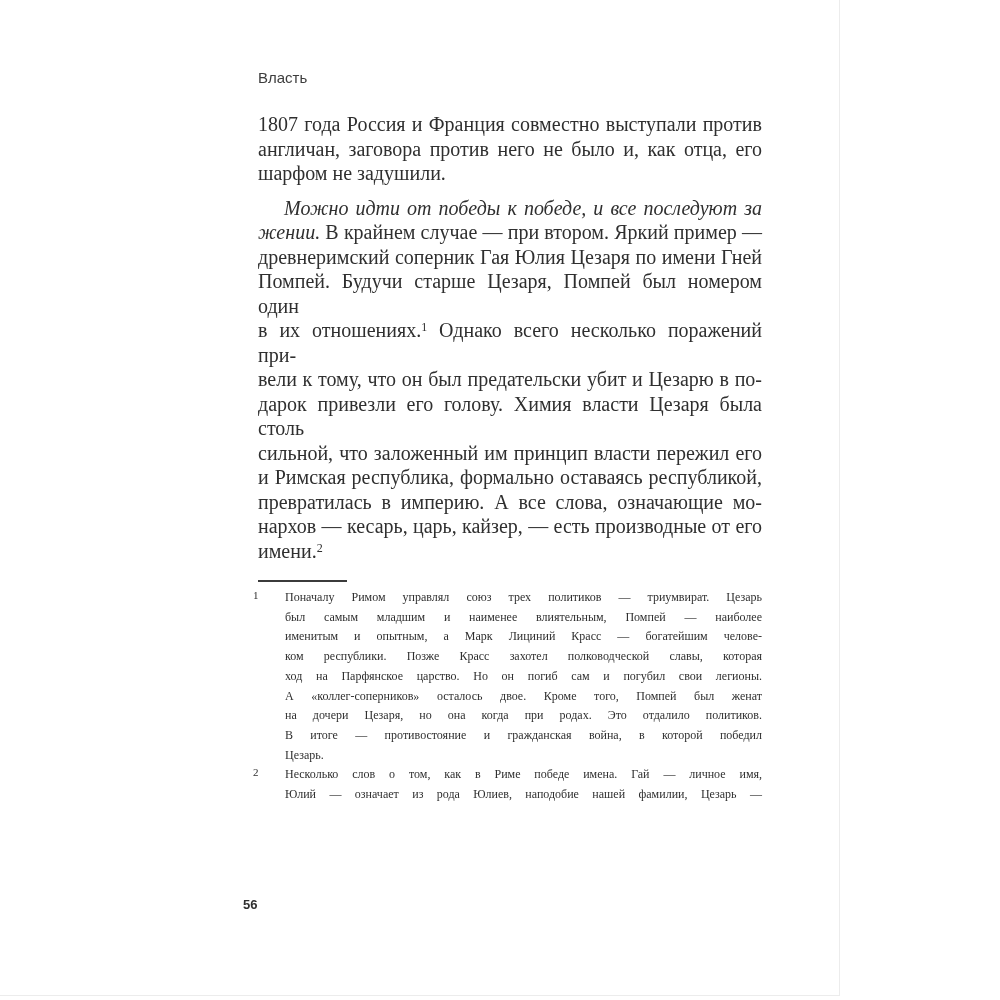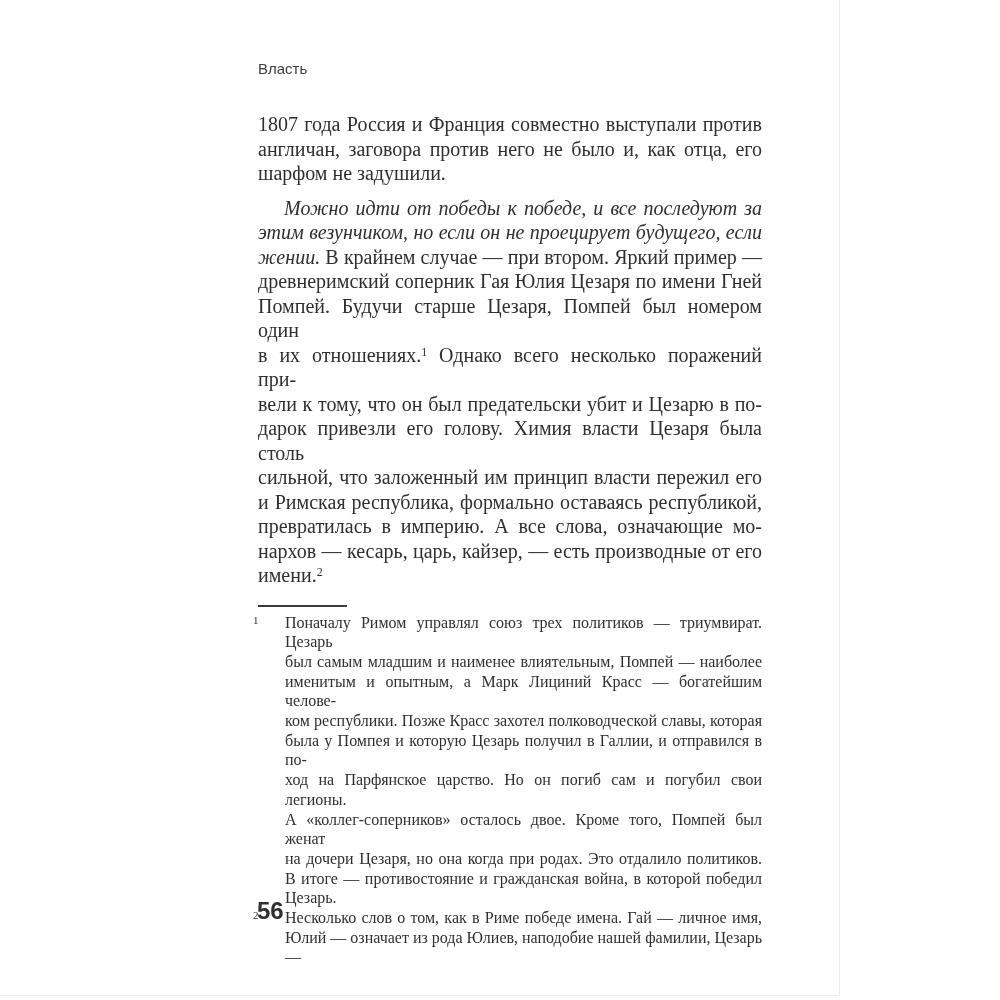--- a/index.html
+++ b/index.html
@@ -9,70 +9,69 @@
     position: relative;
     overflow: hidden;
     font-family: "Liberation Serif", serif;
     color: #2f2f2f;
   }
   
   .page-edge-right  { position: absolute; left: 839px; top: 0; width: 1px; height: 996px; background: #ececec; }
   .page-edge-bottom { position: absolute; left: 0; top: 995px; width: 840px; height: 1px; background: #ececec; }
 
   .running-head {
-    position: absolute; left: 258px; top: 60px;
+    position: absolute; left: 258px; top: 69px;
     font-family: "Liberation Sans", sans-serif;
     font-size: 15px; color: #3d3d3d;
   }
 
   .text-block { position: absolute; left: 258px; top: 112px; width: 504px; }
 
   .tline {
     font-family: "Liberation Serif", serif;
     font-size: 20px; line-height: 24.5px;
     color: #2f2f2f;
     text-align: justify;
     text-align-last: justify;
   }
   .tline.tlast   { text-align-last: left; }
   .tline.tindent { text-indent: 26px; margin-top: 10px; }
   .it  { font-style: italic; }
   .sup { font-size: 12px; line-height: 0; vertical-align: 6px; }
 
   .fn-rule { margin: 17px 0 6px 0; width: 89px; height: 2px; background: #3b3b3b; }
 
-  .footnotes .tline { font-size: 16px; line-height: 19.7px; }
+  .footnotes .tline { font-size: 12px; line-height: 19.7px; }
   .footnote  { position: relative; padding-left: 27px; }
   .fn-marker {
     position: absolute; left: -5px; top: 1px;
     font-size: 11px; font-family: "Liberation Serif", serif; color: #2f2f2f;
   }
 
   .page-number {
-    position: absolute; left: 257px; top: 897px;
+    position: absolute; left: 243px; top: 897px;
     font-family: "Liberation Sans", sans-serif;
-    font-size: 24px; font-weight: bold; color: #2f2f2f;
+    font-size: 13px; font-weight: bold; color: #2f2f2f;
   }
 </style>
 </head>
 <body>
 
 <div>
   <div class="running-head">Власть</div>
 
   <div class="text-block">
     <div>
         <div>
           <div class="tline"><span>1807 года Россия и Франция совместно выступали против</span></div>
           <div class="tline"><span>англичан, заговора против него не было и, как отца, его</span></div>
           <div class="tline tlast"><span>шарфом не задушили.</span></div>
         </div>
         <div>
           <div class="tline tindent"><span class="it">Можно идти от победы к победе, и все последуют за</span></div>
-          <div class="tline"><span class="it">этим везунчиком, но если он не проецирует будущего, если</span></div>
           <div class="tline"><span class="it">жении.</span><span> В крайнем случае — при втором. Яркий пример —</span></div>
           <div class="tline"><span>древнеримский соперник Гая Юлия Цезаря по имени Гней</span></div>
           <div class="tline"><span>Помпей. Будучи старше Цезаря, Помпей был номером один</span></div>
           <div class="tline"><span>в их отношениях.</span><span class="sup">1</span><span> Однако всего несколько поражений при-</span></div>
           <div class="tline"><span>вели к тому, что он был предательски убит и Цезарю в по-</span></div>
           <div class="tline"><span>дарок привезли его голову. Химия власти Цезаря была столь</span></div>
           <div class="tline"><span>сильной, что заложенный им принцип власти пережил его</span></div>
           <div class="tline"><span>и Римская республика, формально оставаясь республикой,</span></div>
           <div class="tline"><span>превратилась в империю. А все слова, означающие мо-</span></div>
           <div class="tline"><span>нархов — кесарь, царь, кайзер, — есть производные от его</span></div>
@@ -81,21 +80,20 @@
       </div>
     <div class="fn-rule"></div>
     <div class="footnotes">
         <div class="footnote">
           <span class="fn-marker">1</span>
           <div>
             <div class="tline"><span>Поначалу Римом управлял союз трех политиков — триумвират. Цезарь</span></div>
             <div class="tline"><span>был самым младшим и наименее влиятельным, Помпей — наиболее</span></div>
             <div class="tline"><span>именитым и опытным, а Марк Лициний Красс — богатейшим челове-</span></div>
             <div class="tline"><span>ком республики. Позже Красс захотел полководческой славы, которая</span></div>
-            <div class="tline"><span>была у Помпея и которую Цезарь получил в Галлии, и отправился в по-</span></div>
             <div class="tline"><span>ход на Парфянское царство. Но он погиб сам и погубил свои легионы.</span></div>
             <div class="tline"><span>А «коллег-соперников» осталось двое. Кроме того, Помпей был женат</span></div>
             <div class="tline"><span>на дочери Цезаря, но она когда при родах. Это отдалило политиков.</span></div>
             <div class="tline"><span>В итоге — противостояние и гражданская война, в которой победил</span></div>
             <div class="tline tlast"><span>Цезарь.</span></div>
           </div>
         </div>
         <div class="footnote">
           <span class="fn-marker">2</span>
           <div>

